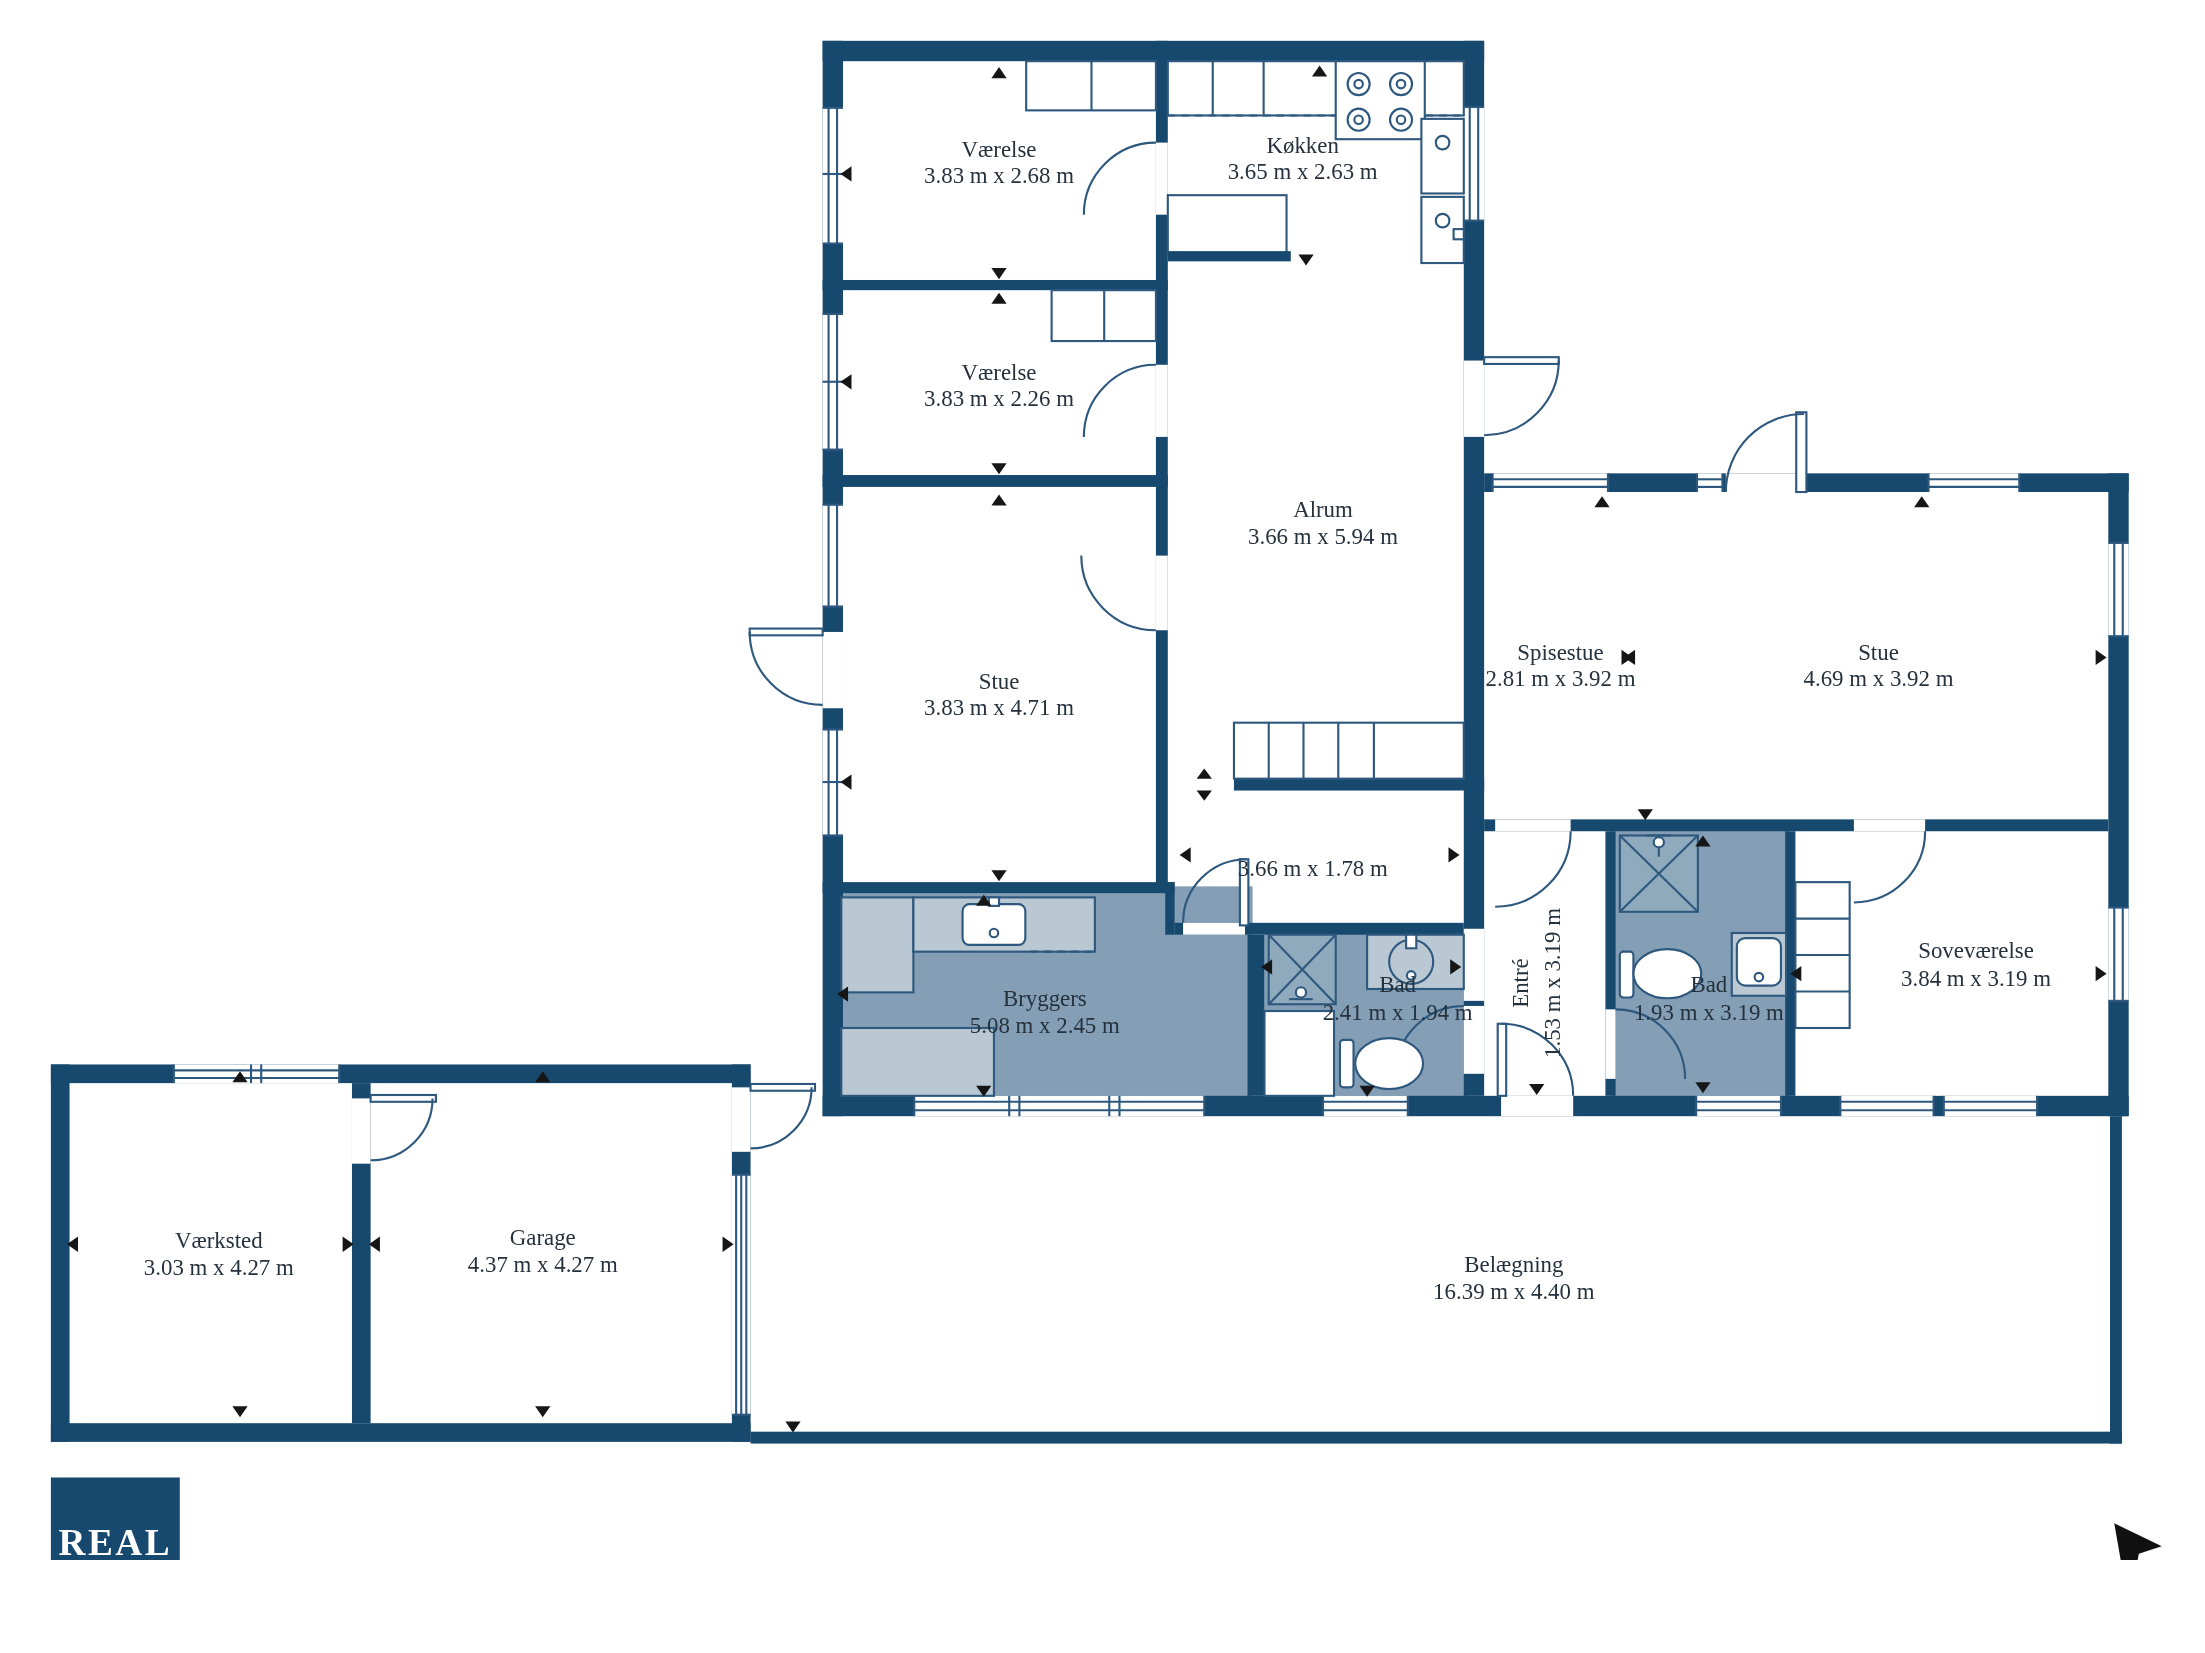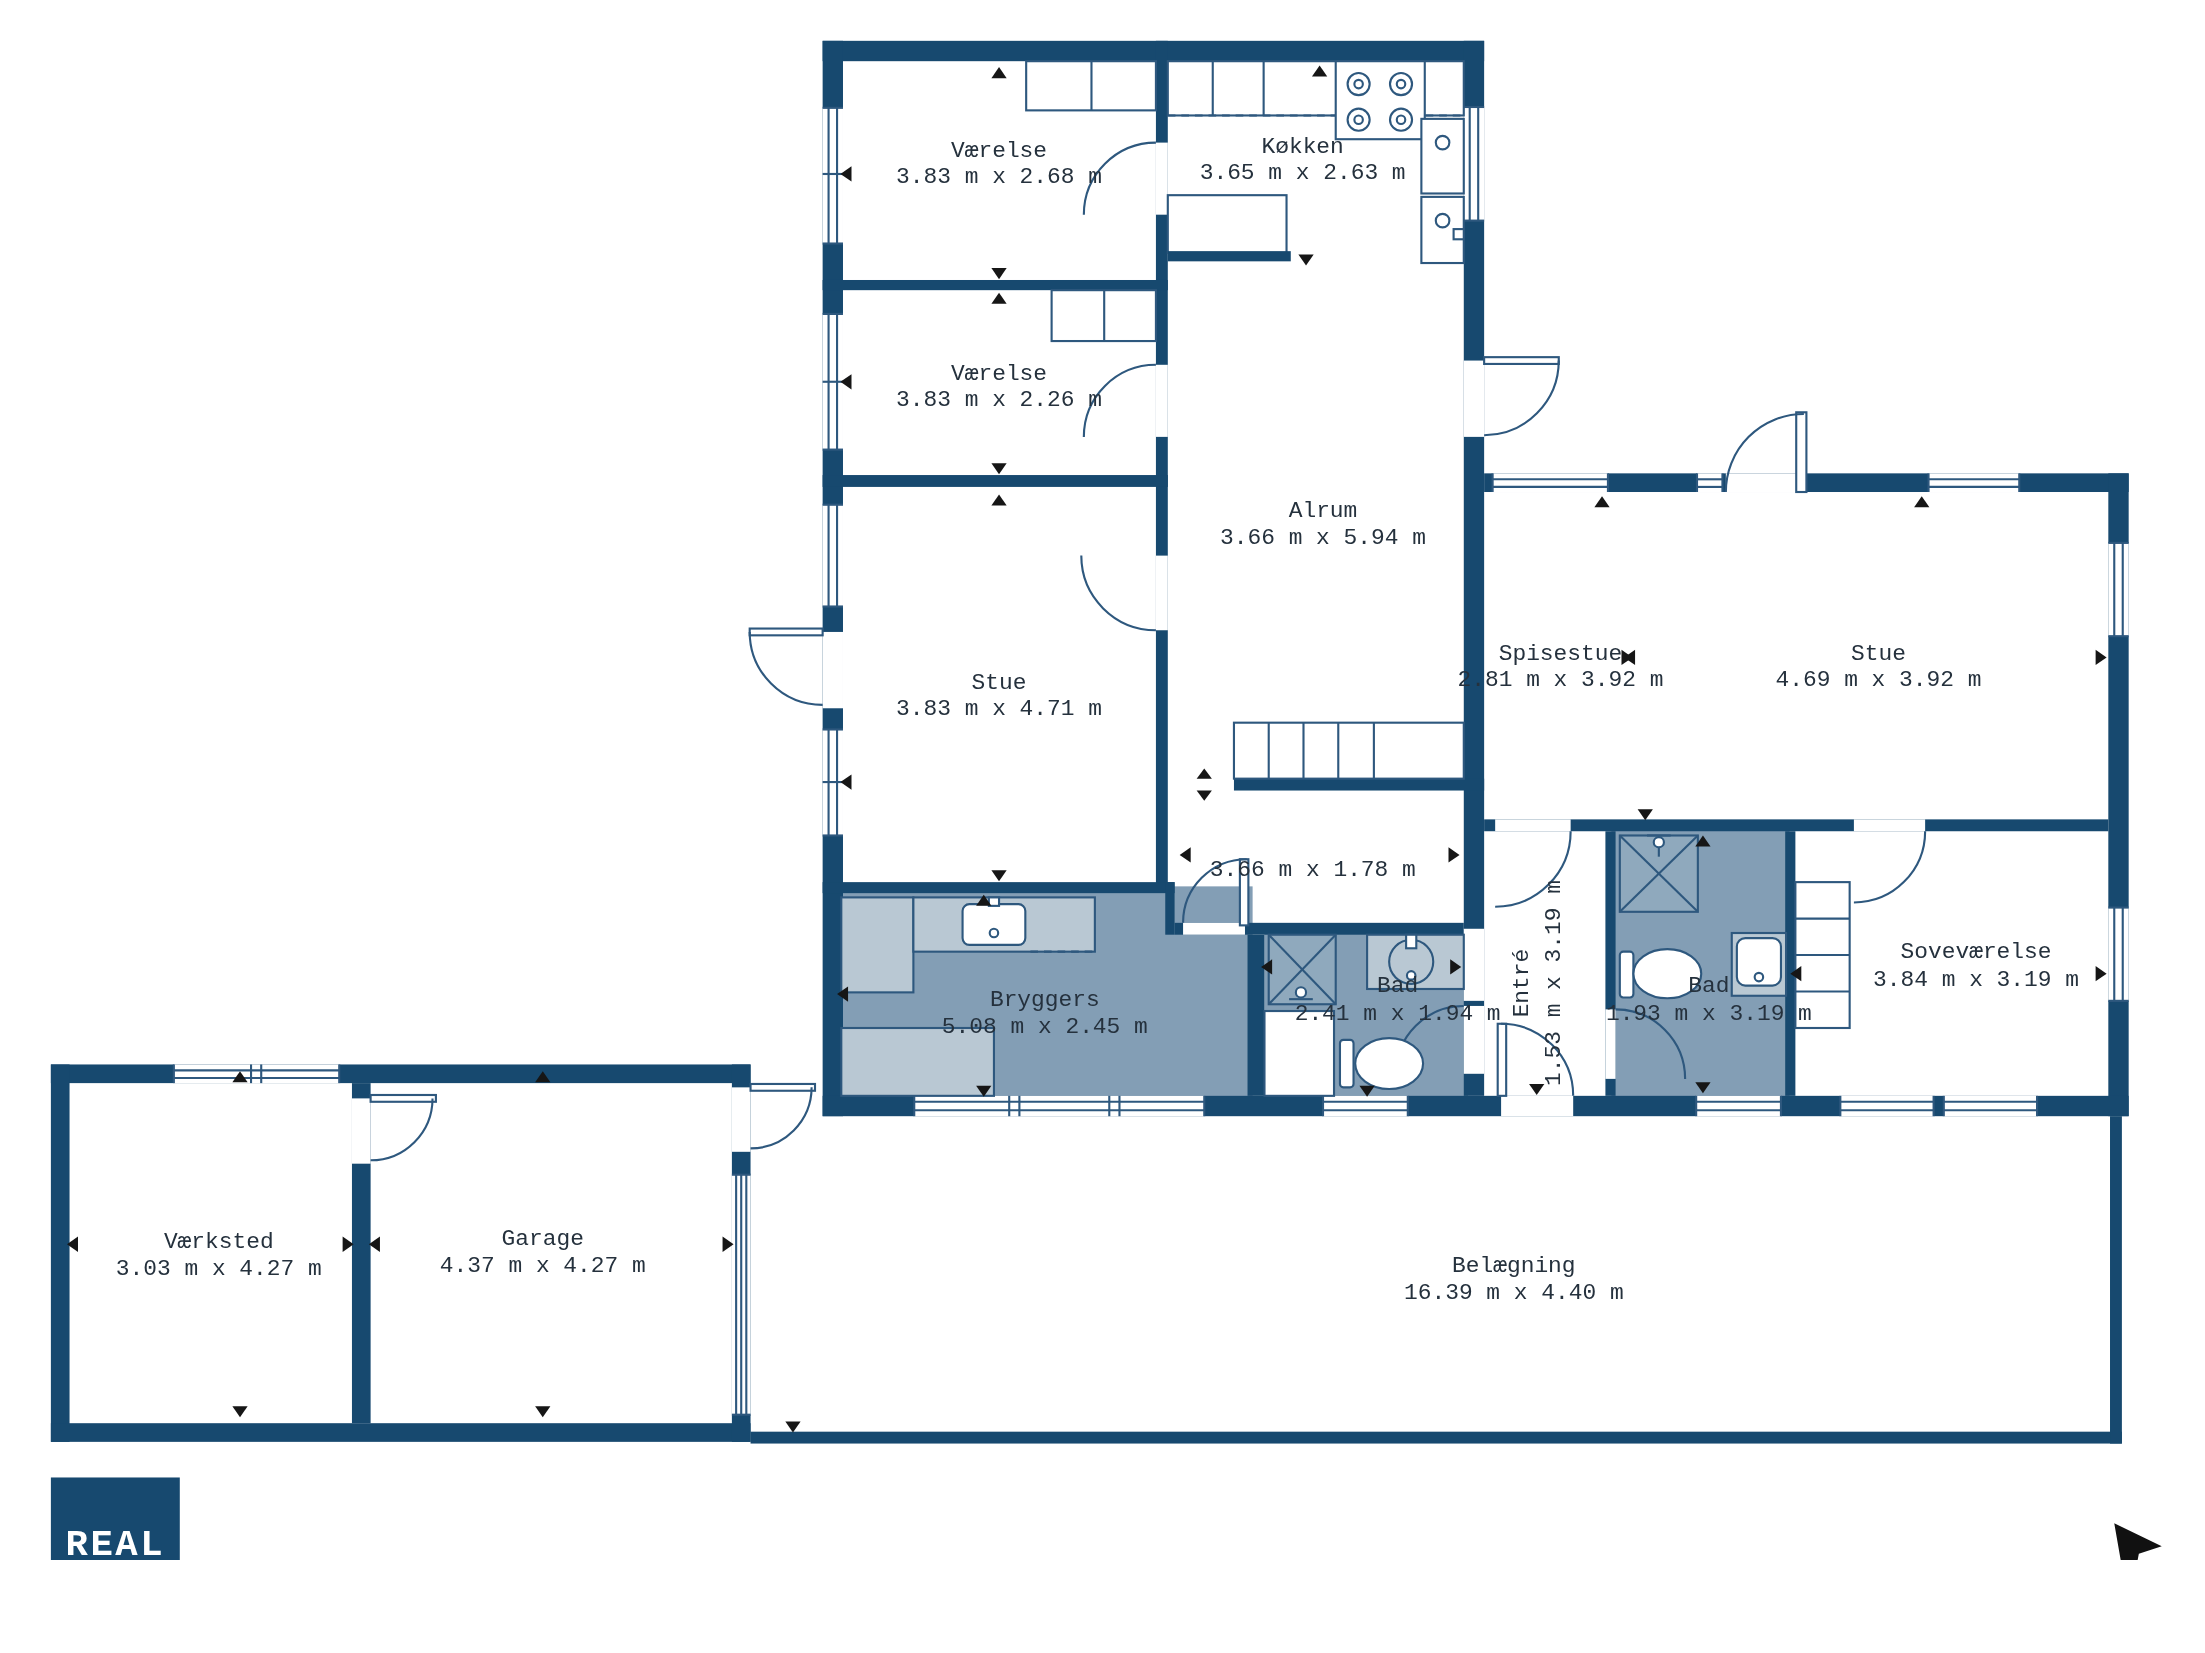--- a/index.html
+++ b/index.html
@@ -1,17 +1,17 @@
 <!DOCTYPE html>
 <html style="font-size:13.6px"><head>
 <meta charset="utf-8">
 <style>
   html,body{margin:0;padding:0;background:#ffffff;}
   .stage{position:relative;width:2205px;height:1560px;background:#ffffff;overflow:hidden;
-         font-family:Liberation Mono, monospace;}
+         font-family:Liberation Serif, serif;}
   svg{position:absolute;left:0;top:0;}
   .wall{fill:#17496f;}
   .wet{fill:#839eb5;}
   .gap{fill:#ffffff;}
   .fx{fill:#ffffff;stroke:#2e587e;stroke-width:2.5;}
   .fx2{fill:#b9c8d3;stroke:#2e587e;stroke-width:2.5;}
   .fx3{fill:#8fa9bd;stroke:#2e587e;stroke-width:2.5;}
   .ln{stroke:#2e587e;stroke-width:2.5;fill:none;}
   .dash{stroke:#2e587e;stroke-width:2.5;fill:none;stroke-dasharray:9 7;}
   .arc{fill:none;stroke:#2e587e;stroke-width:2.5;}

